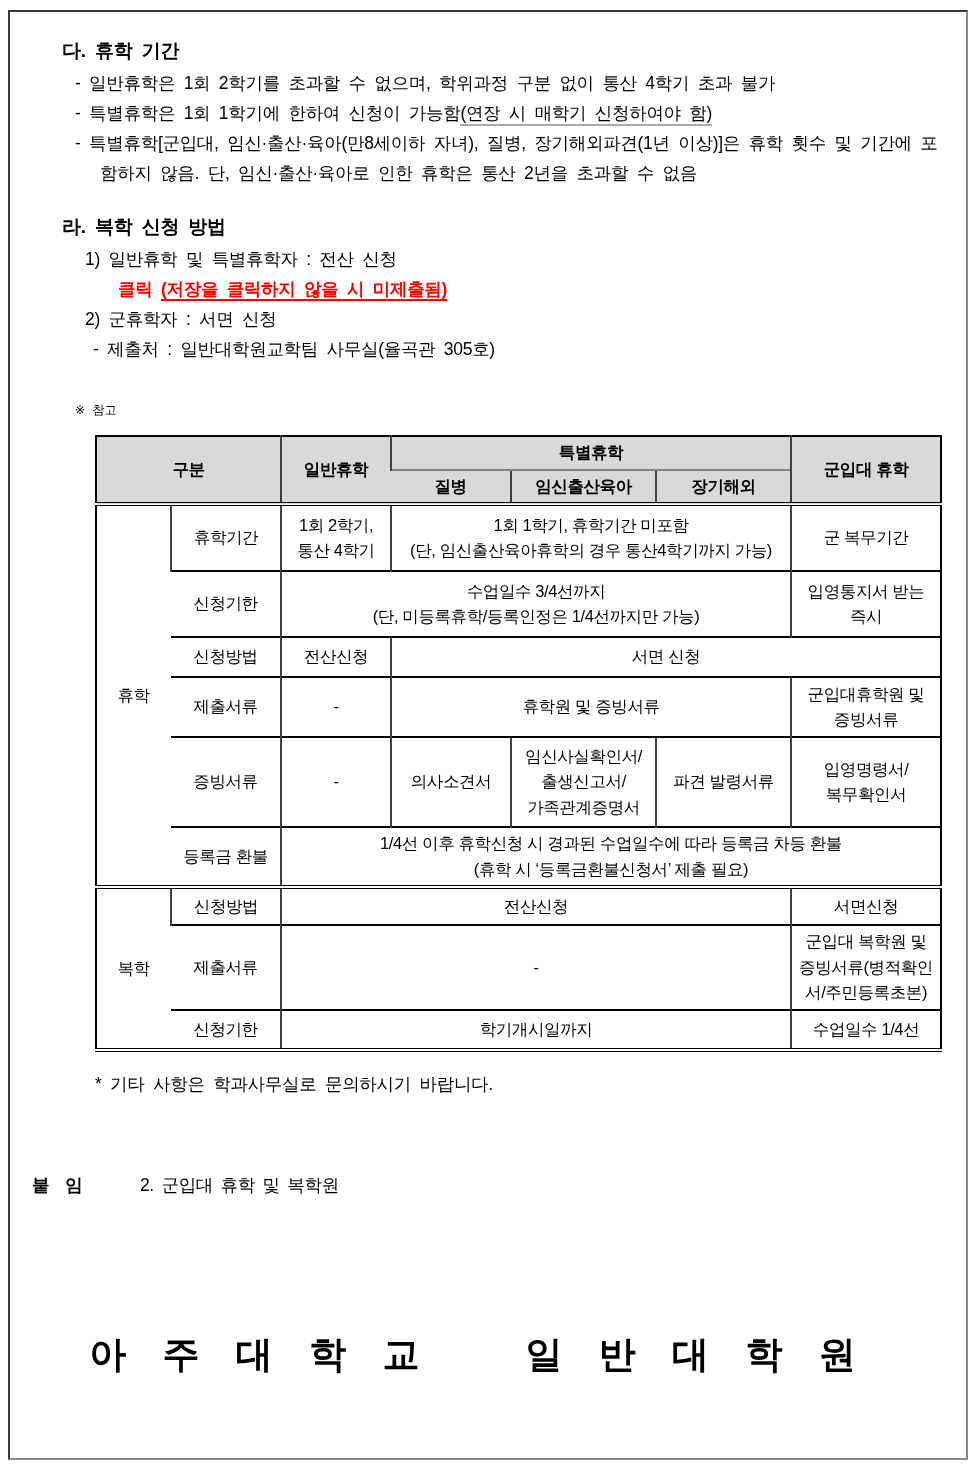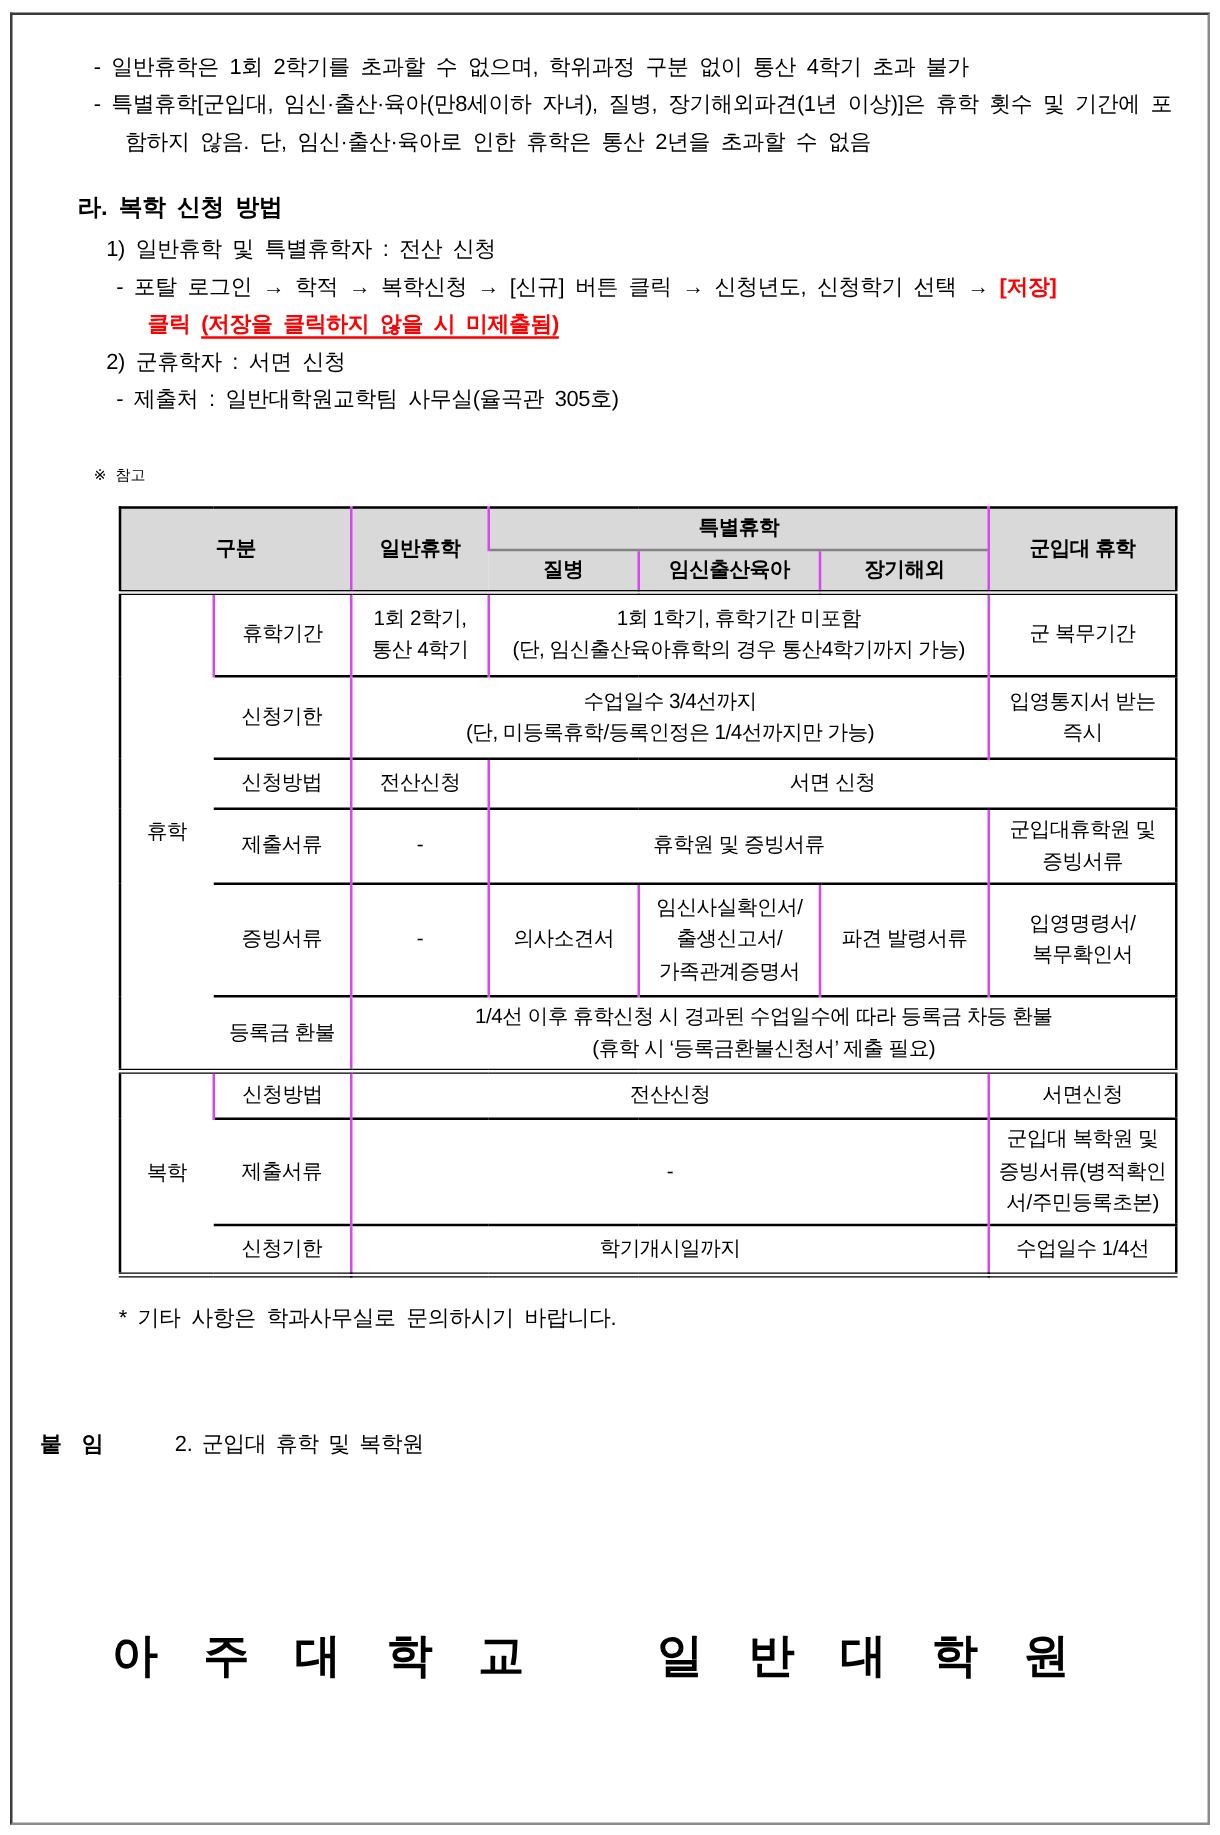--- a/index.html
+++ b/index.html
@@ -60,21 +60,21 @@
     margin-left: 85px;
     margin-top: 16px;
     border-collapse: collapse;
     width: 845px;
     table-layout: fixed;
     font-size: 16.5px;
     letter-spacing: -0.4px;
   }
   table.ref { border: 2px solid #000; border-bottom: 4px double #000; }
   table.ref td, table.ref th {
-    border-left: 2px solid #d946ef;
+    border-left: 2px solid #404040;
     border-top: 2px solid #000;
     text-align: center;
     vertical-align: middle;
     white-space: pre-line;
     padding: 3px 4px;
     font-weight: normal;
     line-height: 1.55;
   }
   table.ref tr > *:first-child { border-left: none; }
   table.ref thead th { background: #d9d9d9; font-weight: bold; border-top: none; }
@@ -119,31 +119,32 @@
     letter-spacing: 13px;
     white-space: pre;
   }
 </style>
 </head>
 <body>
 
 <div class="page-frame">
 
   <div>
+    <div class="sec-title">다. 휴학 기간</div>
     <div class="bullets txt">
       <div class="bullet">- 일반휴학은 1회 2학기를 초과할 수 없으며, 학위과정 구분 없이 통산 4학기 초과 불가</div>
+      <div class="bullet"><span>- 특별휴학은 1회 1학기에 한하여 신청이 가능함</span><span class="gray-underline">(연장 시 매학기 신청하여야 함)</span></div>
       <div class="bullet">- 특별휴학[군입대, 임신·출산·육아(만8세이하 자녀), 질병, 장기해외파견(1년 이상)]은 휴학 횟수 및 기간에 포함하지 않음. 단, 임신·출산·육아로 인한 휴학은 통산 2년을 초과할 수 없음</div>
     </div>
   </div>
 
   <div class="sec2">
     <div class="sec-title">라. 복학 신청 방법</div>
     <div class="sec2-items txt">
       <div>1) 일반휴학 및 특별휴학자 : 전산 신청</div>
-      <div class="sub-line"><span>- 포탈 로그인 → 학적 → 복학신청 → [신규] 버튼 클릭 → 신청년도, 신청학기 선택 → </span><span class="red">[저장]</span></div>
       <div class="cont-line"><span class="red">클릭 </span><span class="red red-underline">(저장을 클릭하지 않을 시 미제출됨)</span></div>
       <div>2) 군휴학자 : 서면 신청</div>
       <div class="sub-line">- 제출처 : 일반대학원교학팀 사무실(율곡관 305호)</div>
     </div>
   </div>
 
   <div class="ref-label">※ 참고</div>
 
   <table class="ref">
     <colgroup>

